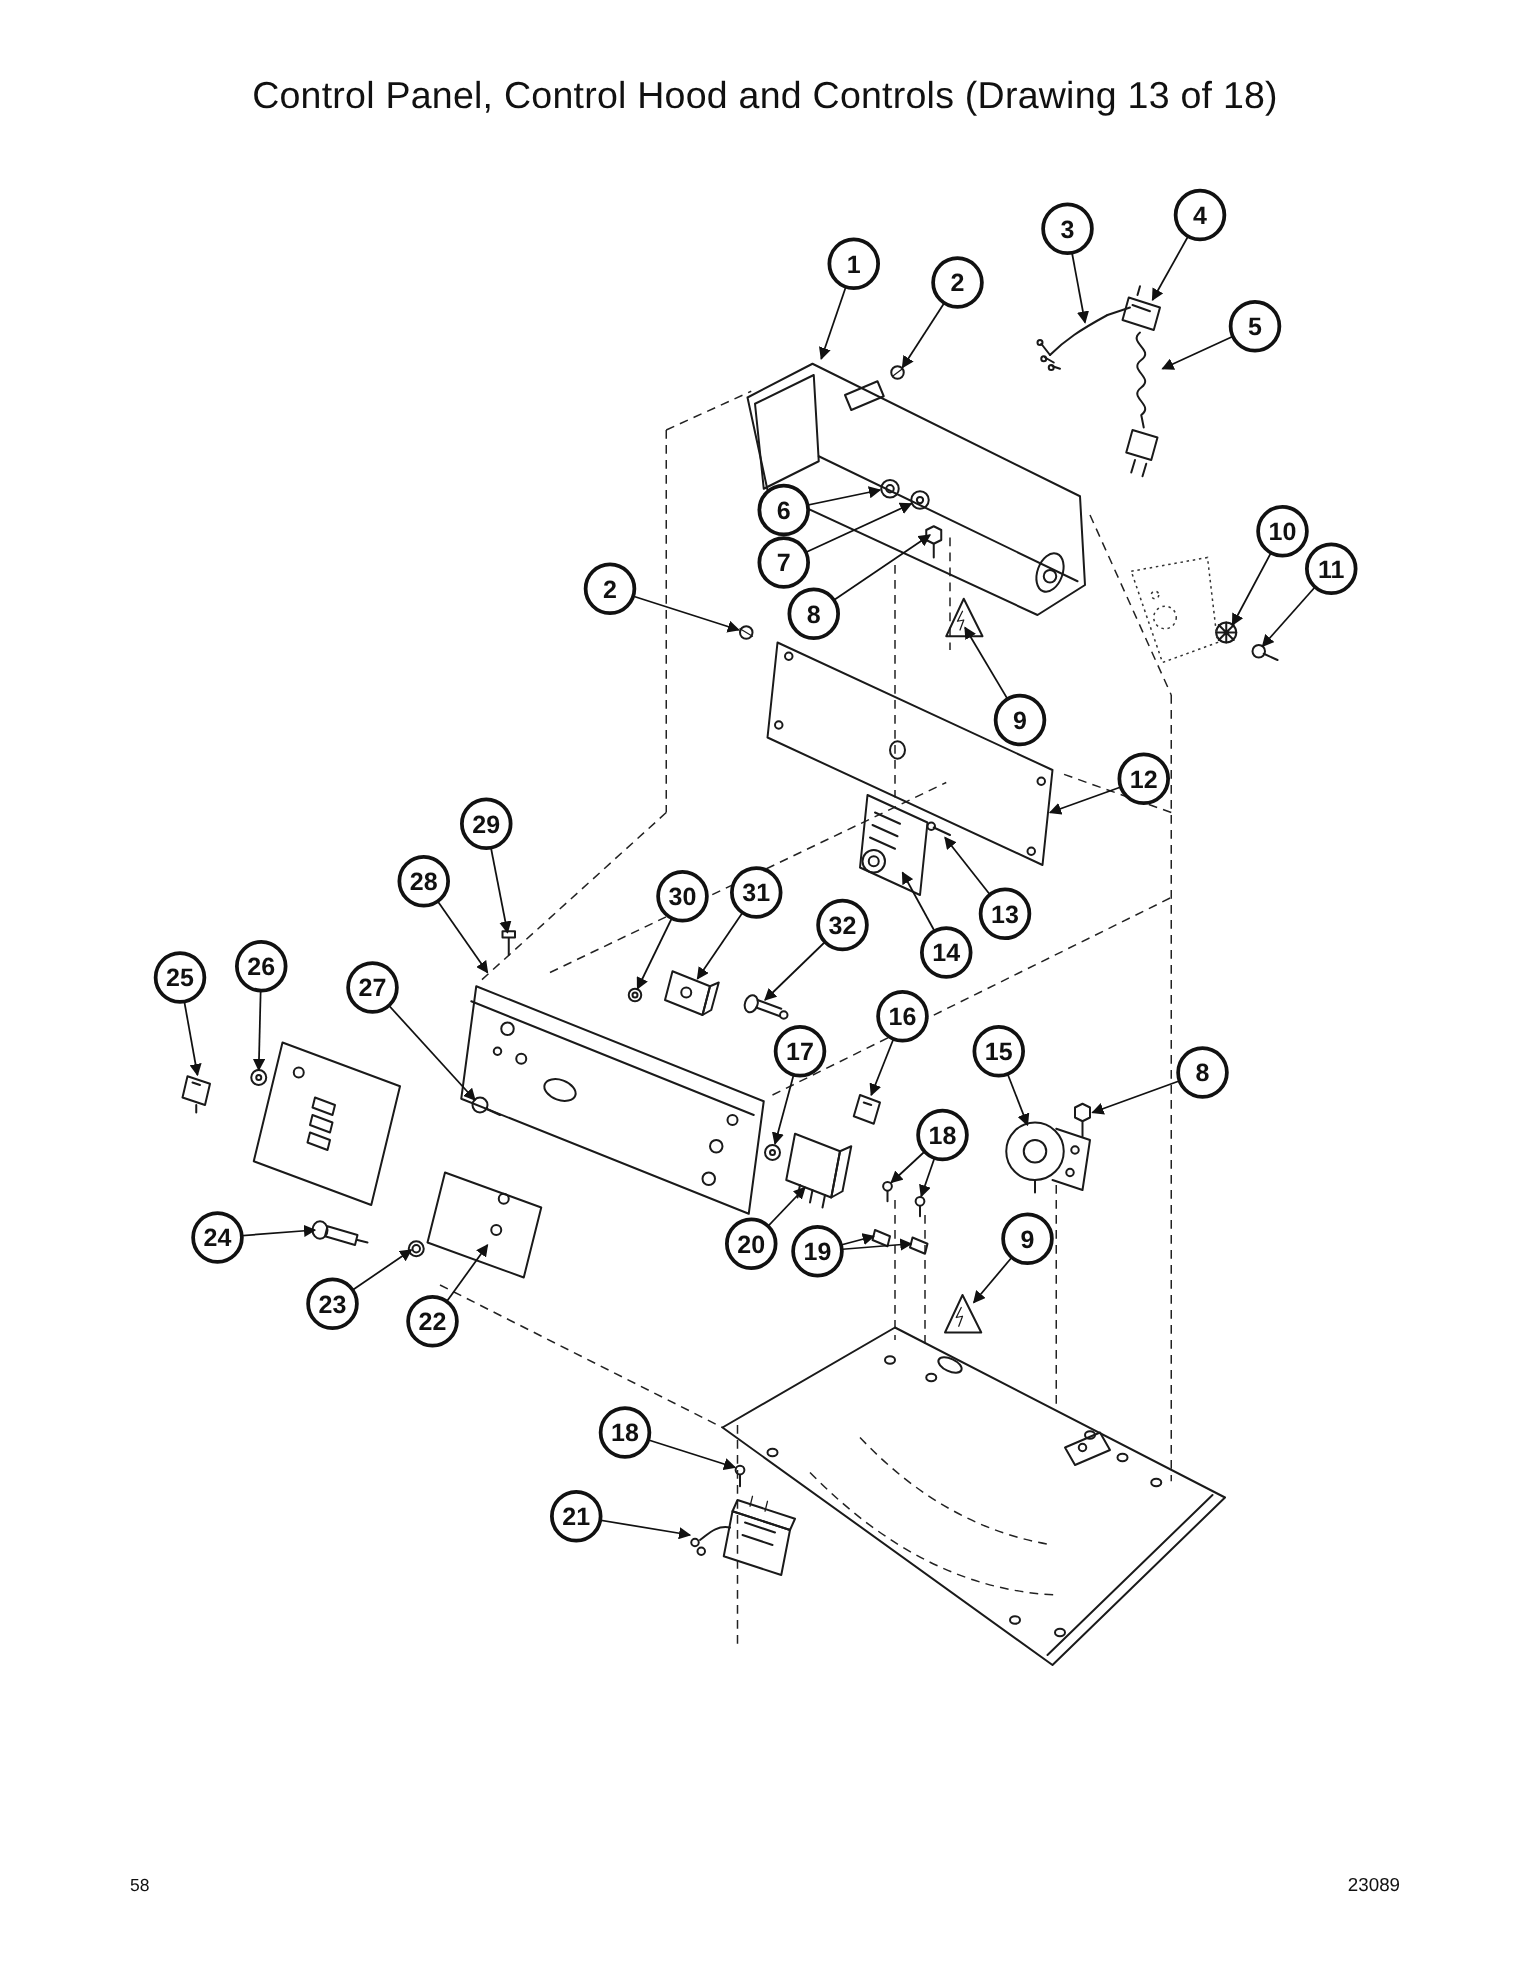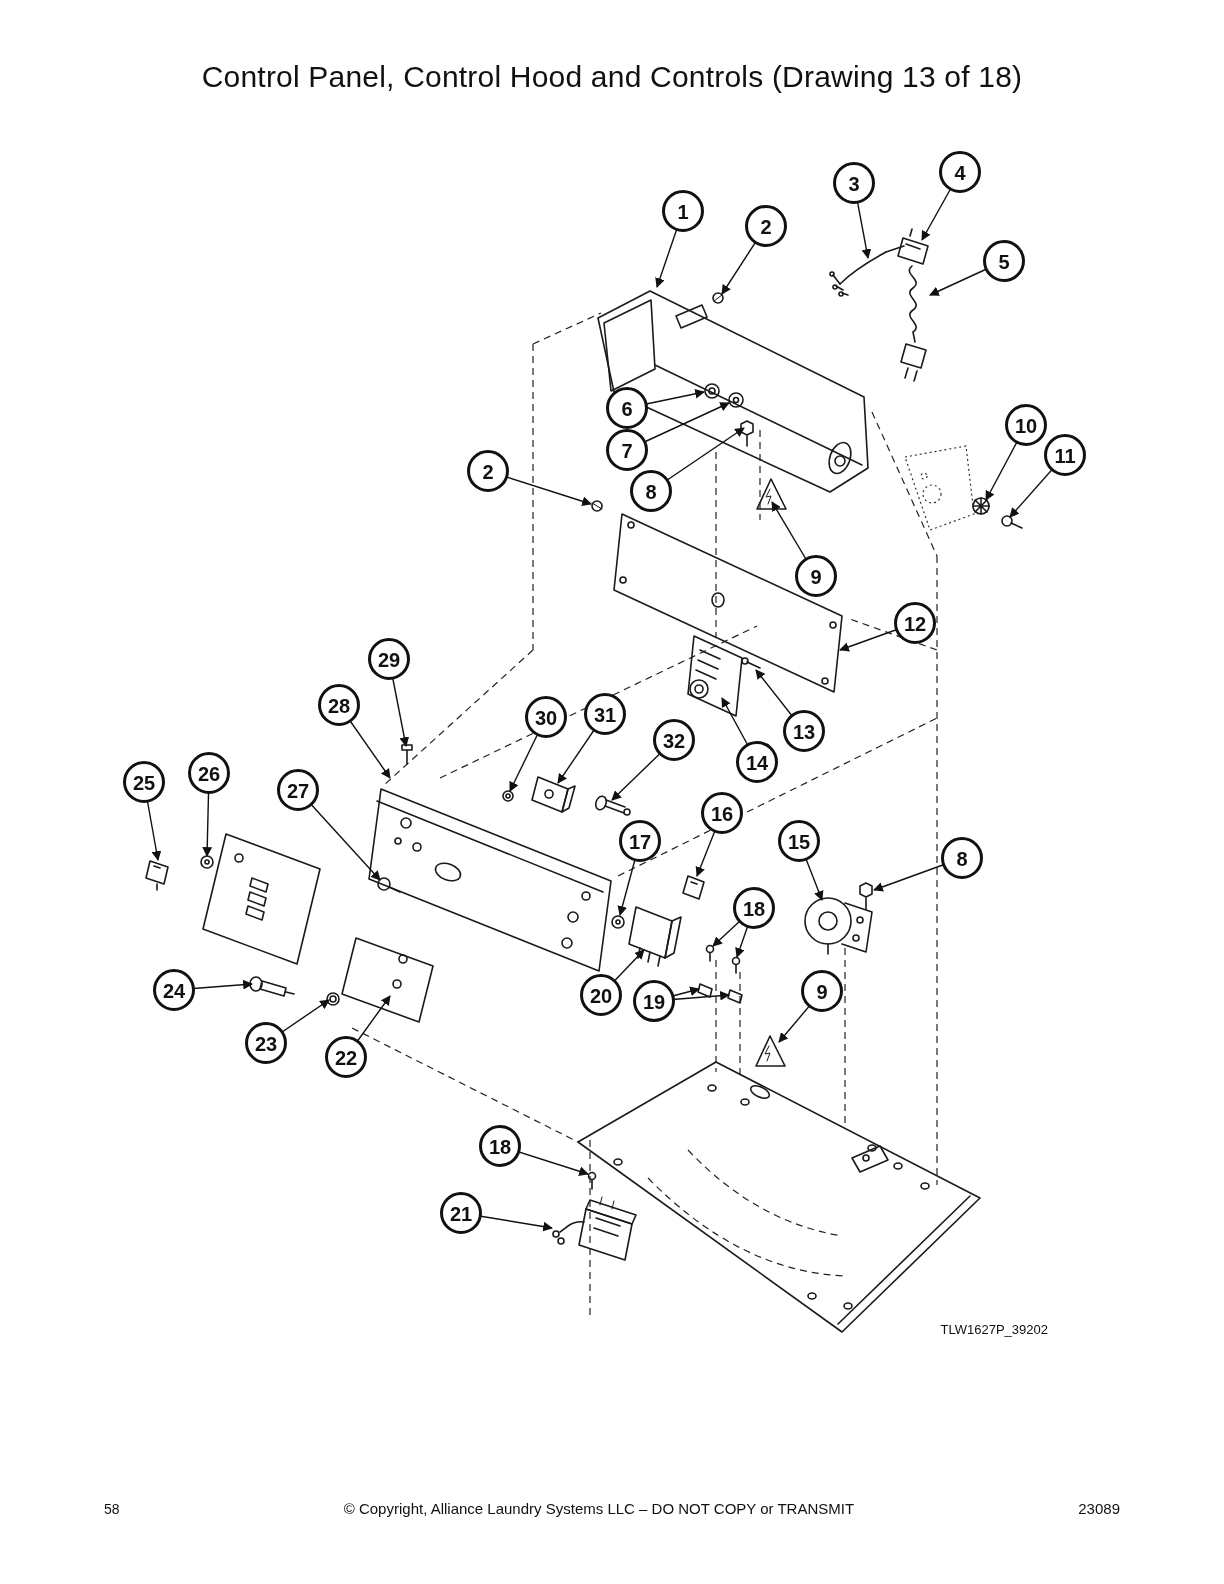--- a/index.html
+++ b/index.html
@@ -492,21 +492,19 @@
           <circle cx="500" cy="1146" r="19.5" class="balloon"></circle>
           <text x="500" y="1147" class="balloon-num">18</text>
         </g>
         <g>
           <circle cx="461" cy="1213" r="19.5" class="balloon"></circle>
           <text x="461" y="1214" class="balloon-num">21</text>
         </g>
       </g>
   </svg>
 
-  <div class="drawing-code">TLW1627P_39202</div>
 
   <div class="footer">
     <span class="pageno">58</span>
-    <span>© Copyright, Alliance Laundry Systems LLC – DO NOT COPY or TRANSMIT</span>
     <span>23089</span>
   </div>
 
 </div>
 
 </body></html>

